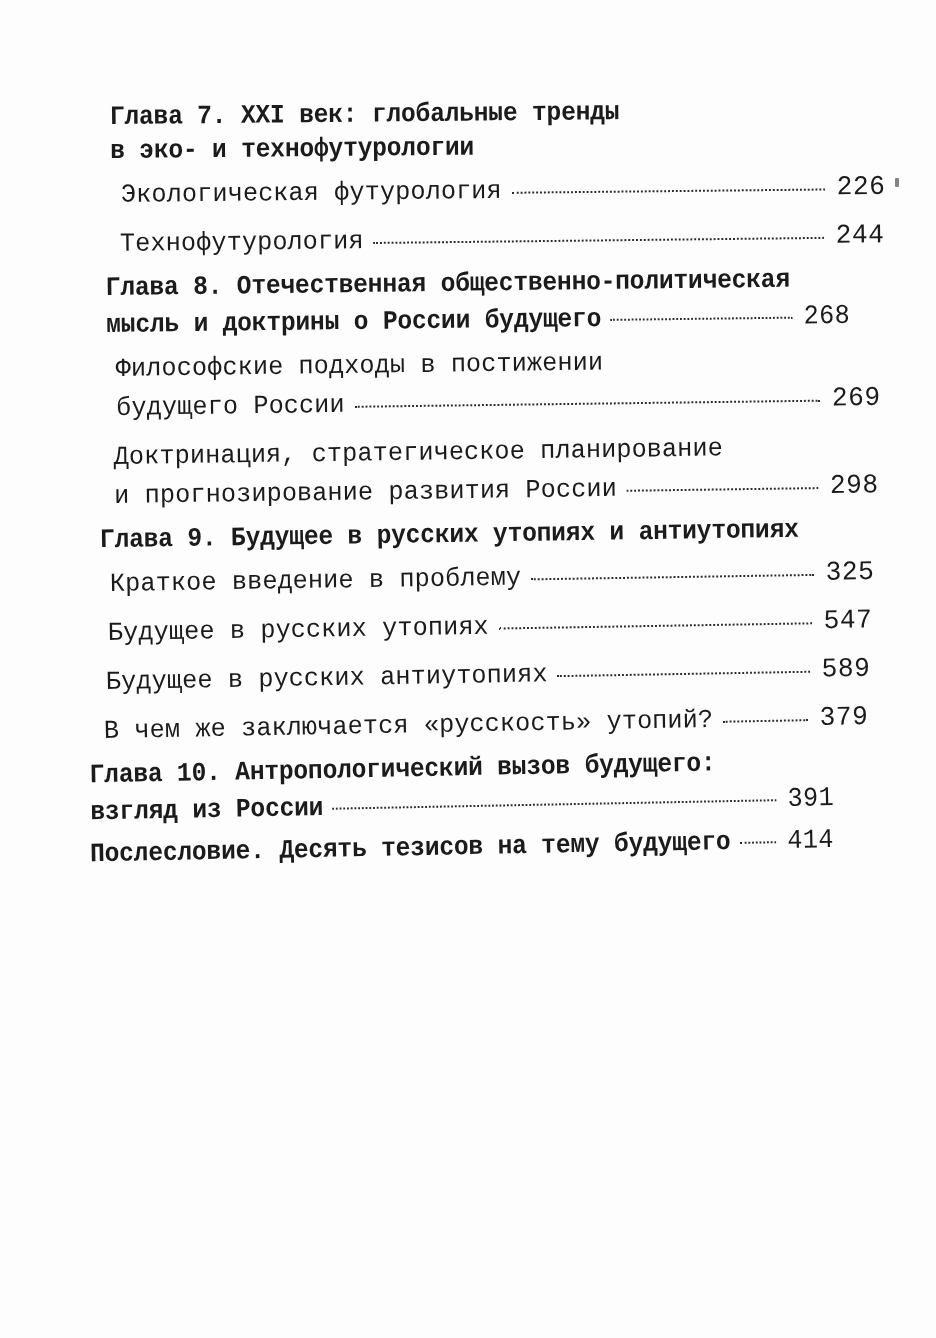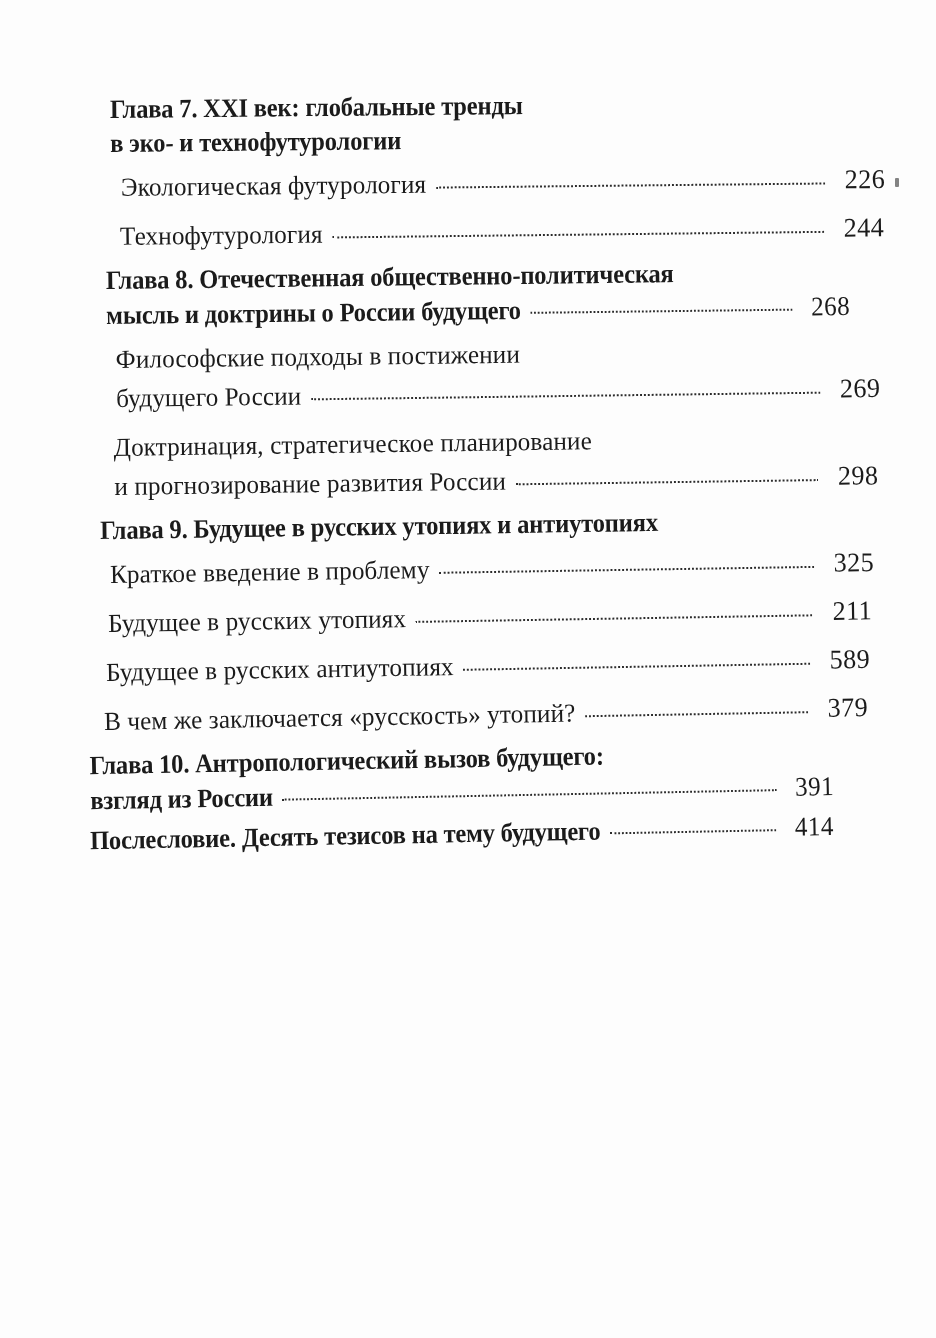--- a/index.html
+++ b/index.html
@@ -13,22 +13,23 @@
     height: 1338px;
     background: #fdfdfd;
     overflow: hidden;
     font-family: "Liberation Serif", "DejaVu Serif", serif;
     color: #1b1b1b;
   }
   
   #toc {
     position: absolute;
     left: 108px;
-    top: 92px;
+    top: 100px;
     width: 800px;
+    font-family: Liberation Mono, monospace;
   }
   .entry {
     position: relative;
     margin: 0;
   }
   
   .entry.chapter .line {
     font-weight: 700;
     font-size: 26.5px;
     letter-spacing: -0.25px;
@@ -179,21 +180,21 @@
         <div class="line">
           <span class="txt">Краткое введение в проблему</span>
           <span class="leader"></span>
           <span class="pageno">325</span>
         </div>
       </div>
       <div class="entry sub sk8">
         <div class="line">
           <span class="txt">Будущее в русских утопиях</span>
           <span class="leader"></span>
-          <span class="pageno">211</span>
+          <span class="pageno">547</span>
         </div>
       </div>
       <div class="entry sub sk9">
         <div class="line">
           <span class="txt">Будущее в русских антиутопиях</span>
           <span class="leader"></span>
           <span class="pageno">589</span>
         </div>
       </div>
       <div class="entry sub sk10">

